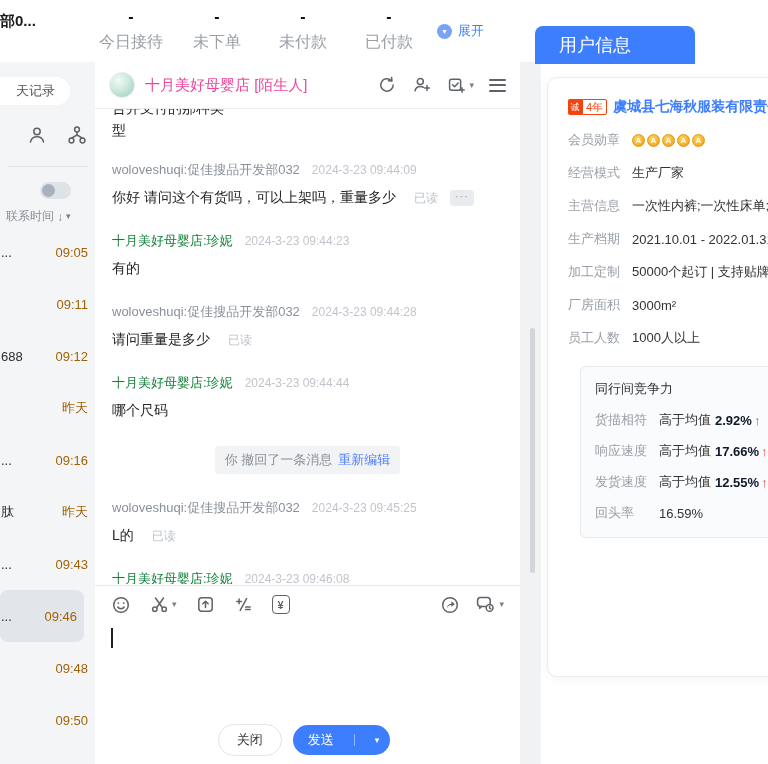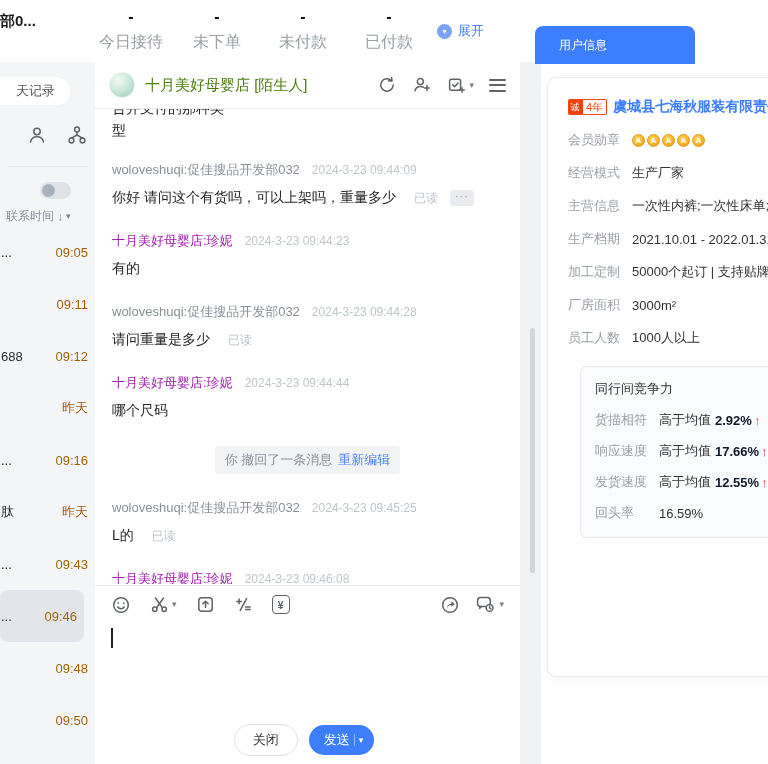--- a/index.html
+++ b/index.html
@@ -38,31 +38,31 @@
   .sb-item .frag{position:absolute;left:1px;font-size:13px;color:#2b2b2b;white-space:nowrap;}
   .sb-item .time{font-size:13px;color:#a16207;}
   .sb-item.selected{background:#e2e5ea;border-radius:8px;width:84px;margin-left:0;}
 
   
   .chat{position:absolute;left:95px;top:62px;width:425px;height:702px;background:#fff;}
   .chat-header{height:47px;border-bottom:1px solid #ededed;display:flex;align-items:center;padding:0 14px;box-sizing:border-box;}
   .avatar{width:26px;height:26px;border-radius:50%;margin-right:10px;flex:none;
     background:radial-gradient(circle at 35% 30%, #f2faf5 0%, #cde9dd 45%, #93cdb8 100%);
     border:1px solid #e4eee8;box-sizing:border-box;}
-  .chat-title{font-size:15px;color:#4d7c0f;}
+  .chat-title{font-size:15px;color:#ec4899;}
   .header-icons{margin-left:auto;display:flex;align-items:center;gap:15px;}
   .hicon{display:flex;align-items:center;gap:3px;cursor:pointer;}
   .menu-icon span{display:block;width:17px;height:2px;background:#5f6368;margin:3.5px 0;border-radius:1px;}
 
   .messages{position:relative;height:475px;padding:0 17px;overflow:hidden;box-sizing:border-box;}
   .clipped{height:36px;overflow:hidden;position:relative;}
   .clipped-inner{position:absolute;top:-12px;left:0;font-size:14px;line-height:22px;color:#262626;}
   .msg{margin-top:25px;}
   .msg-head{font-size:13px;color:#8a9099;display:flex;align-items:baseline;}
-  .msg-head .sender-blue{color:#a21caf;}
+  .msg-head .sender-blue{color:#15803d;}
   .msg-time{color:#c0c5cc;margin-left:12px;font-size:12px;}
   .msg-body{margin-top:10px;font-size:14px;color:#262626;display:flex;align-items:center;}
   .read{color:#b9bfc8;font-size:12px;margin-left:18px;}
   .more-box{margin-left:12px;background:#e9ebef;border-radius:4px;color:#9aa0a8;font-size:11px;
     height:16px;line-height:13px;padding:0 5px;letter-spacing:1px;cursor:pointer;}
   .sys-row{display:flex;justify-content:center;margin-top:26px;}
   .sys{background:#f2f3f5;color:#8a9099;font-size:13px;padding:5px 10px;border-radius:3px;}
   .sys a{color:#4d7fff;text-decoration:none;margin-left:6px;cursor:pointer;}
 
   .toolbar{position:absolute;left:0;top:523px;width:100%;height:38px;border-top:1px solid #e8e8e8;
@@ -70,32 +70,32 @@
   .ticon{display:flex;align-items:center;gap:3px;cursor:pointer;}
   .tool-right{margin-left:auto;display:flex;align-items:center;gap:15px;}
   .pay-box{width:16px;height:17px;border:1.6px solid #5f6368;border-radius:4px;color:#5f6368;
     font-size:11px;font-weight:bold;display:flex;align-items:center;justify-content:center;}
   .input-area{position:absolute;left:16px;top:566px;}
   .cursor{width:1.5px;height:20px;background:#222;}
   .chat-footer{position:absolute;left:0;bottom:8px;width:100%;display:flex;justify-content:center;align-items:center;gap:11px;padding-right:7px;box-sizing:border-box;}
   .btn-close{width:62px;height:30px;border:1px solid #e2e4e8;border-radius:16px;background:#fff;font-size:13px;color:#333;
     display:flex;align-items:center;justify-content:center;cursor:pointer;}
   .btn-send{height:30px;border-radius:16px;background:#3d7eff;color:#fff;font-size:13px;
-    display:flex;align-items:center;padding:0 11px 0 15px;gap:4px;cursor:pointer;}
+    display:flex;align-items:center;padding:0 11px 0 15px;gap:20px;cursor:pointer;}
   .send-div{width:1px;height:12px;background:rgba(255,255,255,.45);}
   .btn-send .caret{color:#fff;}
 
   
   .gutter{position:absolute;left:520px;top:62px;width:21px;height:702px;background:#f0f2f4;}
   .gutter-thumb{position:absolute;left:10px;top:266px;width:5px;height:245px;background:#d2d5d9;border-radius:3px;}
 
   
   .rightpanel{position:absolute;left:541px;top:0;width:227px;height:764px;background:#fff;}
   .tab{position:absolute;left:535px;top:26px;width:160px;height:38px;background:#3d7eff;border-radius:8px 8px 0 0;
-    color:#fff;font-size:12px;line-height:38px;padding-left:24px;box-sizing:border-box;cursor:pointer;}
+    color:#fff;font-size:18px;line-height:38px;padding-left:24px;box-sizing:border-box;cursor:pointer;}
   .card{position:absolute;left:547px;top:77px;width:232px;height:600px;background:#fff;
     border:1px solid #ececf0;border-radius:10px;box-shadow:0 2px 10px rgba(0,0,0,.05);
     padding:20px 0 0 20px;box-sizing:border-box;}
   .company-row{display:flex;align-items:center;gap:6px;white-space:nowrap;}
   .badge{display:flex;align-items:stretch;flex:none;}
   .badge-left{background:#f5430e;color:#fff;font-size:9px;width:14px;display:flex;align-items:center;justify-content:center;border-radius:2px 0 0 2px;}
   .badge-right{border:1px solid #f5430e;color:#f5430e;font-size:11px;padding:0 3px;line-height:14px;border-radius:0 2px 2px 0;}
   .company-name{color:#3d7eff;font-size:14px;font-weight:600;cursor:pointer;}
   .info-row{margin-top:15px;display:flex;align-items:center;white-space:nowrap;font-size:13px;}
   .info-label{width:64px;flex:none;color:#9aa0a8;}

